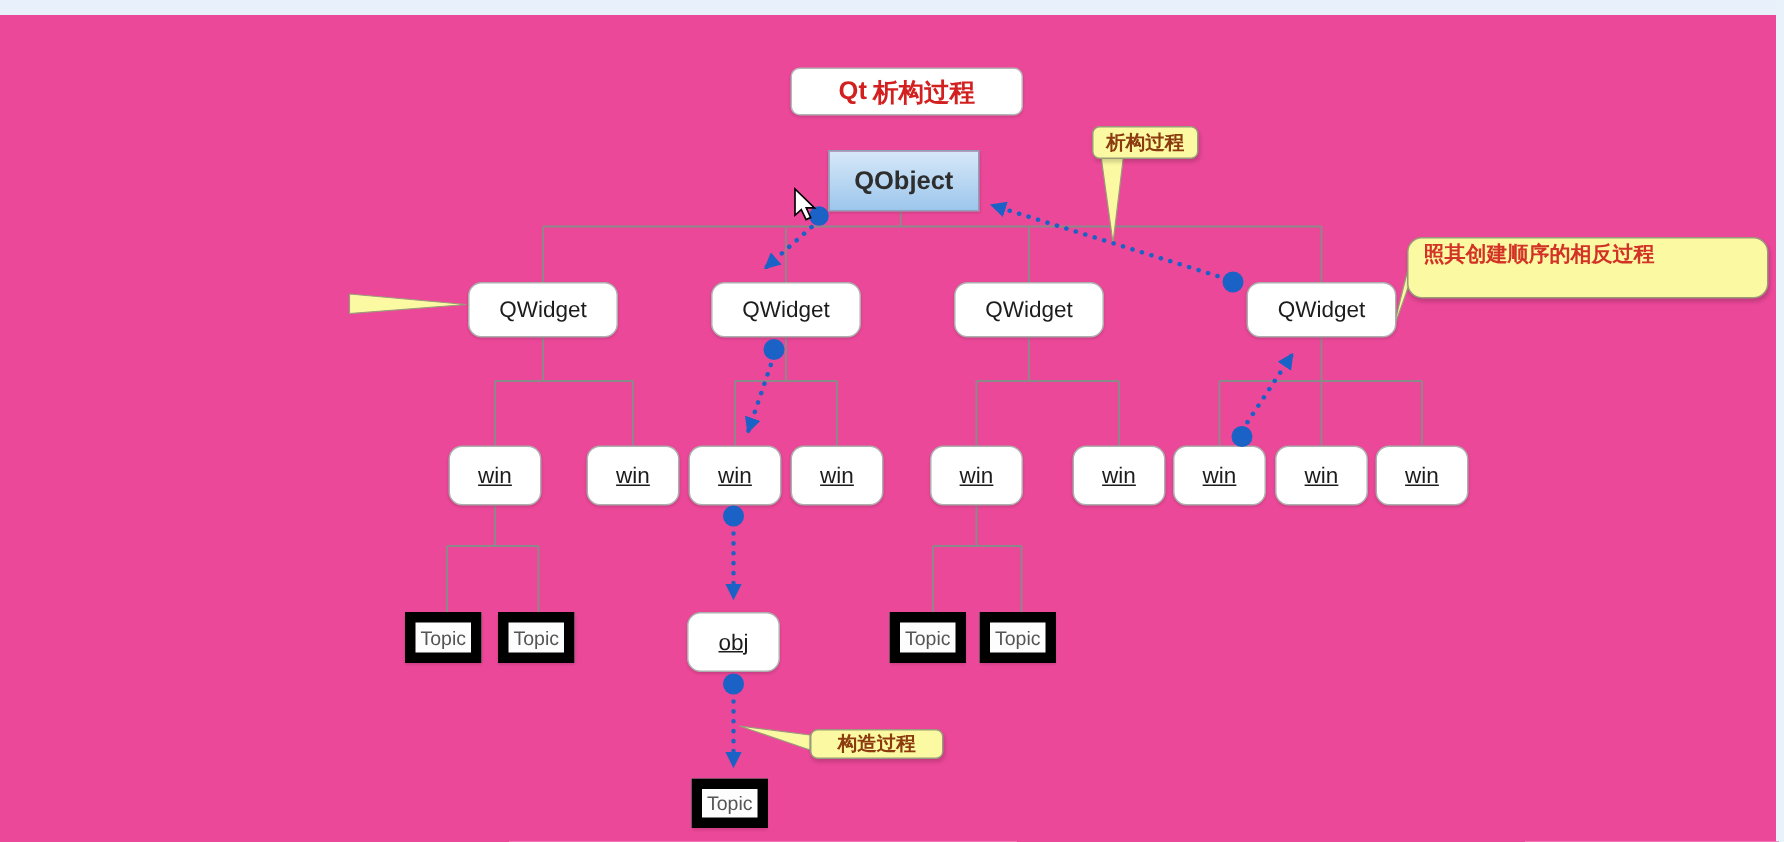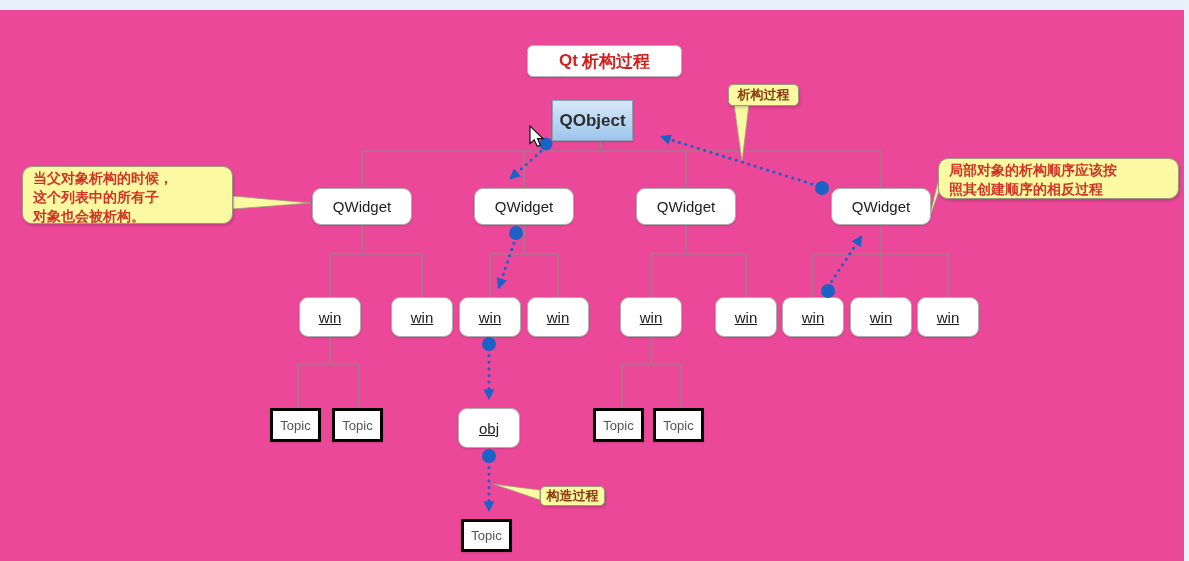--- a/index.html
+++ b/index.html
@@ -8,28 +8,28 @@
   .strip-top{position:absolute;left:0;top:0;width:1189px;height:10px;background:#e8f1fb;}
   .strip-right{position:absolute;right:0;top:0;width:5px;height:561px;background:#e9f2fb;}
   svg.layer{position:absolute;left:0;top:0;pointer-events:none;}
   .z1{z-index:1}.z4{z-index:4}
 
   .box{position:absolute;box-sizing:border-box;background:#fff;display:flex;align-items:center;justify-content:center;
        border:1.5px solid #aeaeae;color:#1c1c1c;box-shadow:0 1px 2px rgba(0,0,0,.14);z-index:2;}
   .rounded{border-radius:9px;}
   .qw{width:100px;height:37px;font-size:15px;}
   .win{width:62px;height:40px;font-size:15px;text-decoration:underline;}
-  .topic{width:51px;height:34px;border:3px solid #000000;border-radius:0;font-size:13px;color:#555;background:#fdfdfd;}
+  .topic{width:51px;height:34px;border:7px solid #000000;border-radius:0;font-size:13px;color:#555;background:#fdfdfd;}
 
   .title-box{position:absolute;left:527px;top:45px;width:153px;height:30px;background:#fff;border:1px solid #b5b5b5;
        border-radius:6px;display:flex;align-items:center;justify-content:center;font-size:17px;font-weight:bold;
        color:#d21f1f;box-shadow:0 1px 2px rgba(0,0,0,.15);z-index:2;}
   .title-box .hl{font-weight:800;margin-right:4px;}
 
-  .root-box{position:absolute;left:552px;top:100px;width:81px;height:41px;box-sizing:border-box;
+  .root-box{position:absolute;left:552px;top:100px;width:101px;height:41px;box-sizing:border-box;
        background:linear-gradient(#d6e8f8,#9dc6ec);border:1.5px solid #8ba1b6;display:flex;align-items:center;
        justify-content:center;font-size:17px;font-weight:bold;color:#2e2e2e;box-shadow:0 1px 2px rgba(0,0,0,.2);z-index:2;}
 
   .callout{position:absolute;box-sizing:border-box;background:#fbf9a2;border:1px solid #9a9a7a;
        box-shadow:1px 2px 3px rgba(0,0,0,.18);z-index:3;color:#d23326;font-weight:bold;font-family:Liberation Mono, monospace;}
   .callout.small{font-size:13px;color:#8c3b10;display:flex;align-items:center;justify-content:center;border-radius:5px;}
   .callout.big{font-size:14px;line-height:19px;border-radius:10px;padding:3px 10px;}
 </style>
 </head>
 <body>
@@ -82,28 +82,22 @@
 
   <div class="box topic" style="left:270px;top:408px">Topic</div>
   <div class="box topic" style="left:332px;top:408px">Topic</div>
   <div class="box rounded win" style="left:458px;top:408px">obj</div>
   <div class="box topic" style="left:593px;top:408px">Topic</div>
   <div class="box topic" style="left:653px;top:408px">Topic</div>
 
   <div class="box topic" style="left:461px;top:519px;height:33px">Topic</div>
 
   <div class="callout small" style="left:728px;top:84px;width:71px;height:22px">析构过程</div>
-  <div class="callout small" style="left:540px;top:486px;width:65px;height:20px">构造过程</div>
-  <div class="callout big" style="left:22px;top:166px;width:211px;height:58px">
-    <div>当父对象析构的时候，</div>
-    <div>这个列表中的所有子</div>
-    <div>对象也会被析构。</div>
-  </div>
+  <div class="callout small" style="left:540px;top:486px;width:89px;height:20px">构造过程</div>
   <div class="callout big" style="left:938px;top:158px;width:241px;height:41px">
-    <div>局部对象的析构顺序应该按</div>
     <div>照其创建顺序的相反过程</div>
   </div>
 
   <svg class="layer z4" width="1189" height="561">
     <defs>
       <marker id="ah" viewBox="0 0 10 10" refX="8" refY="5" markerWidth="3.6" markerHeight="3.6" orient="auto-start-reverse">
         <path d="M0,0 L10,5 L0,10 z" fill="#1a62c5"></path>
       </marker>
     </defs>
     <g stroke="#1a62c5" stroke-width="3" fill="none" stroke-linecap="round" stroke-dasharray="0.1 6.5">

